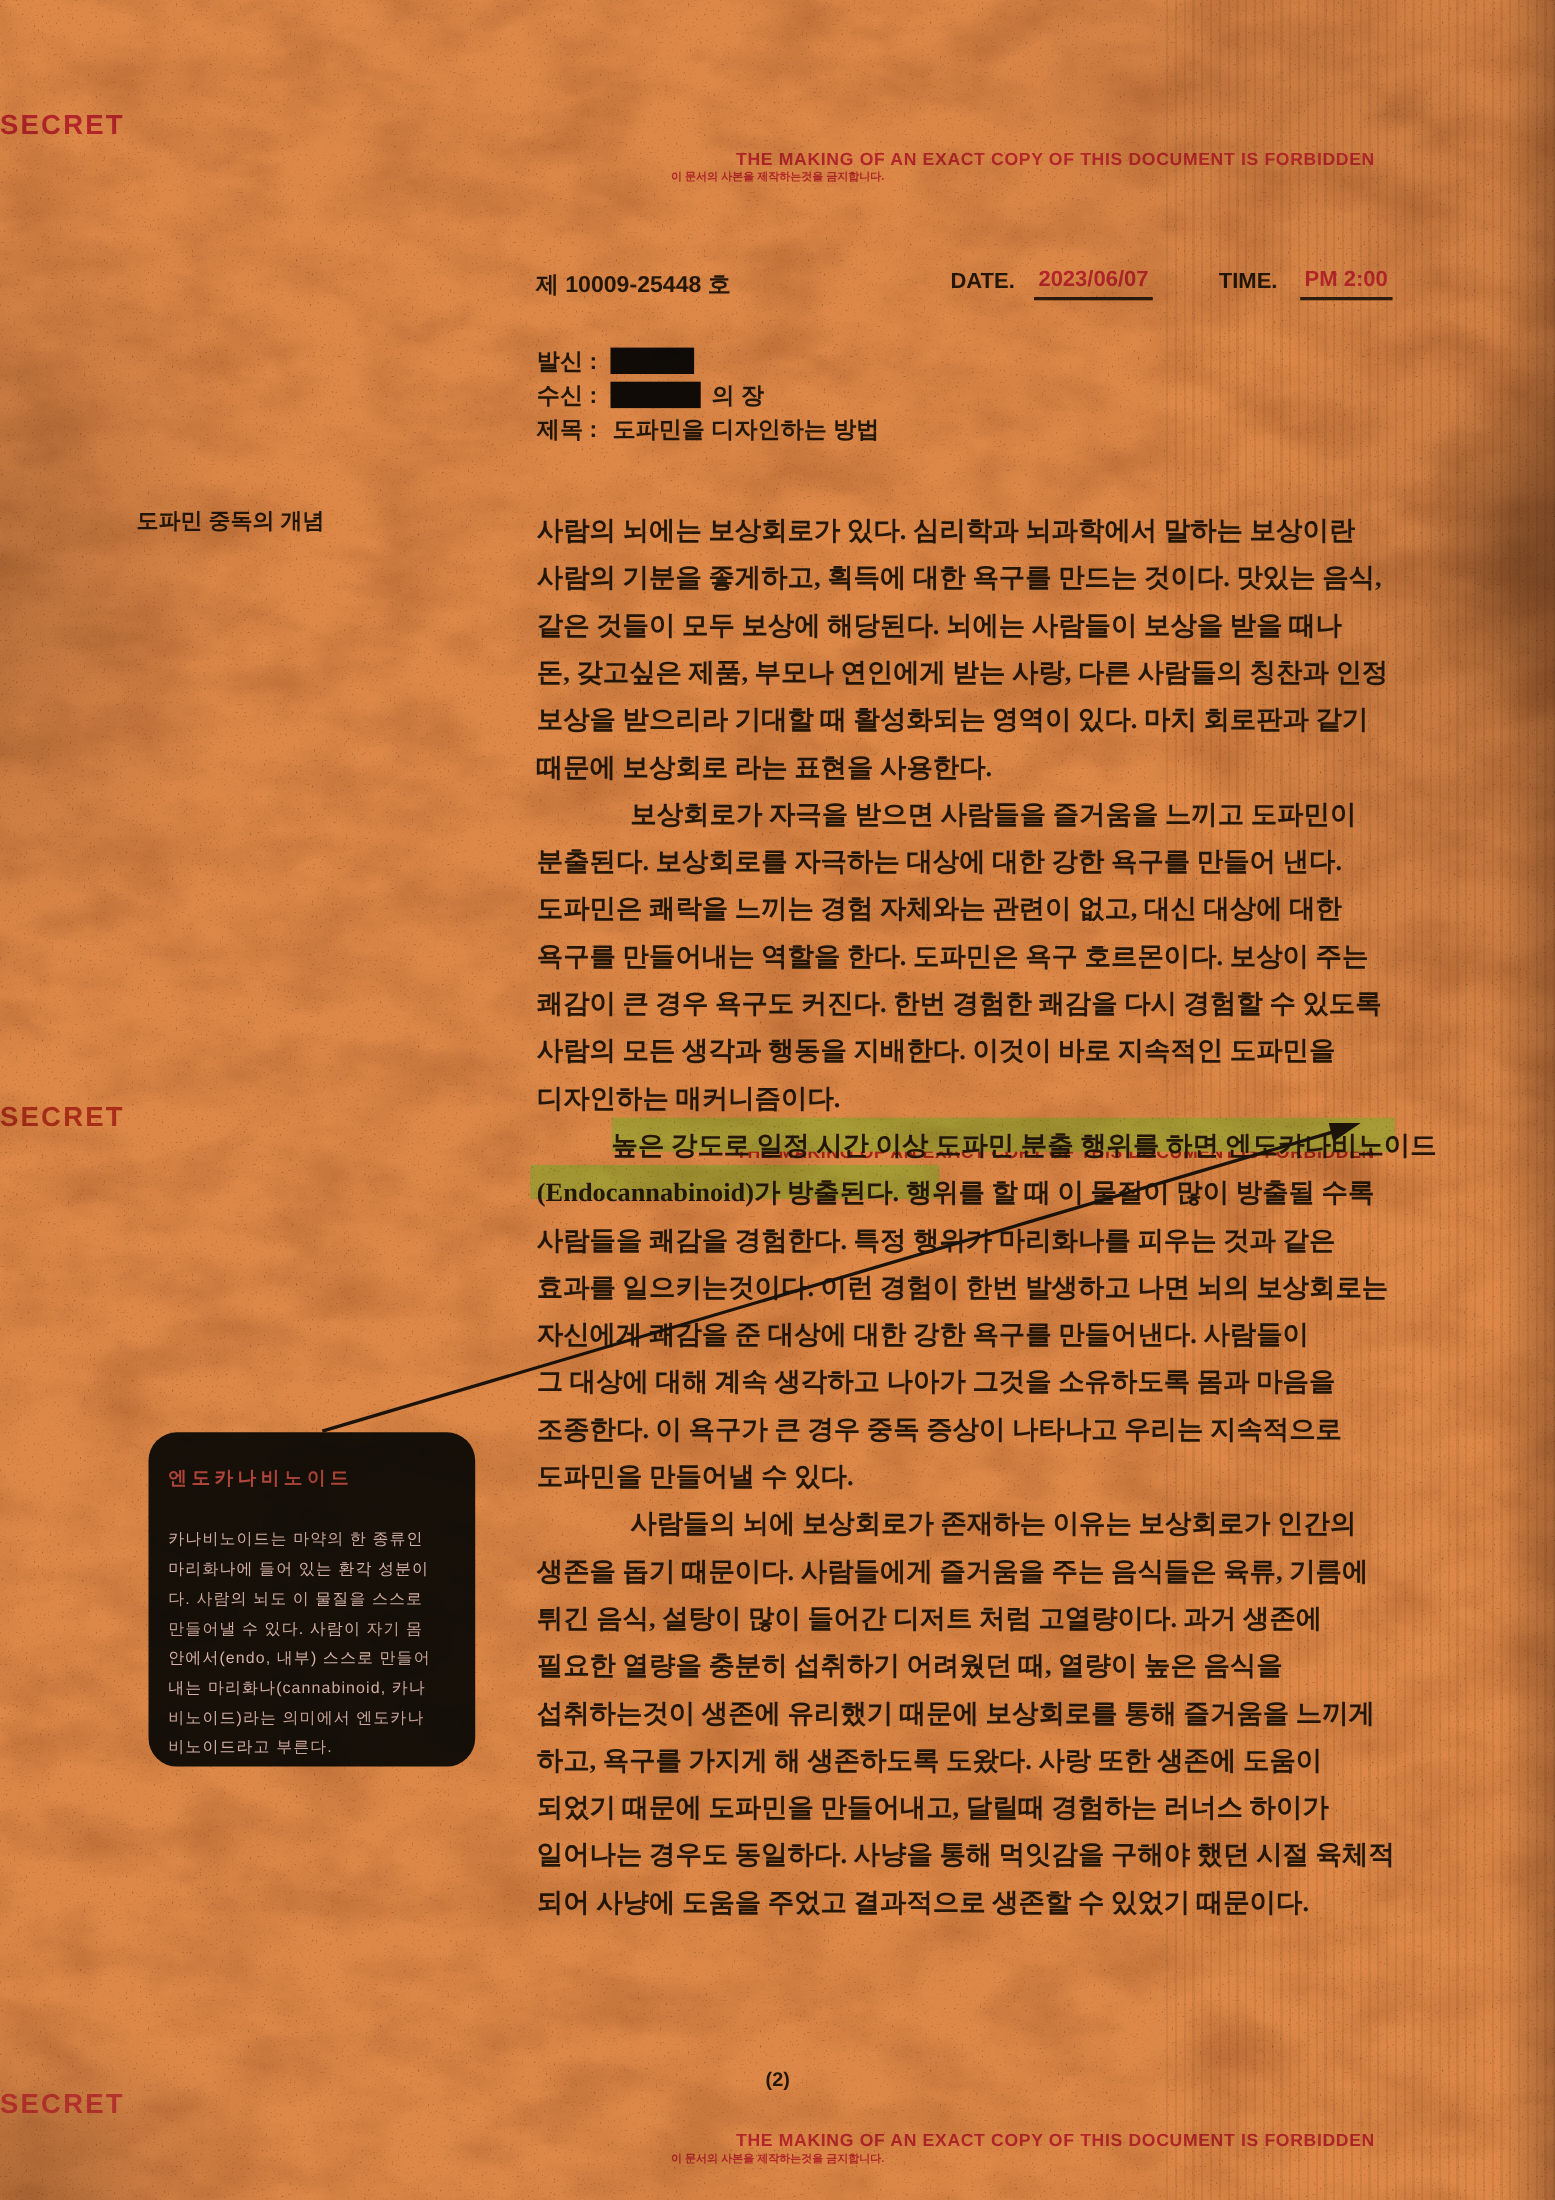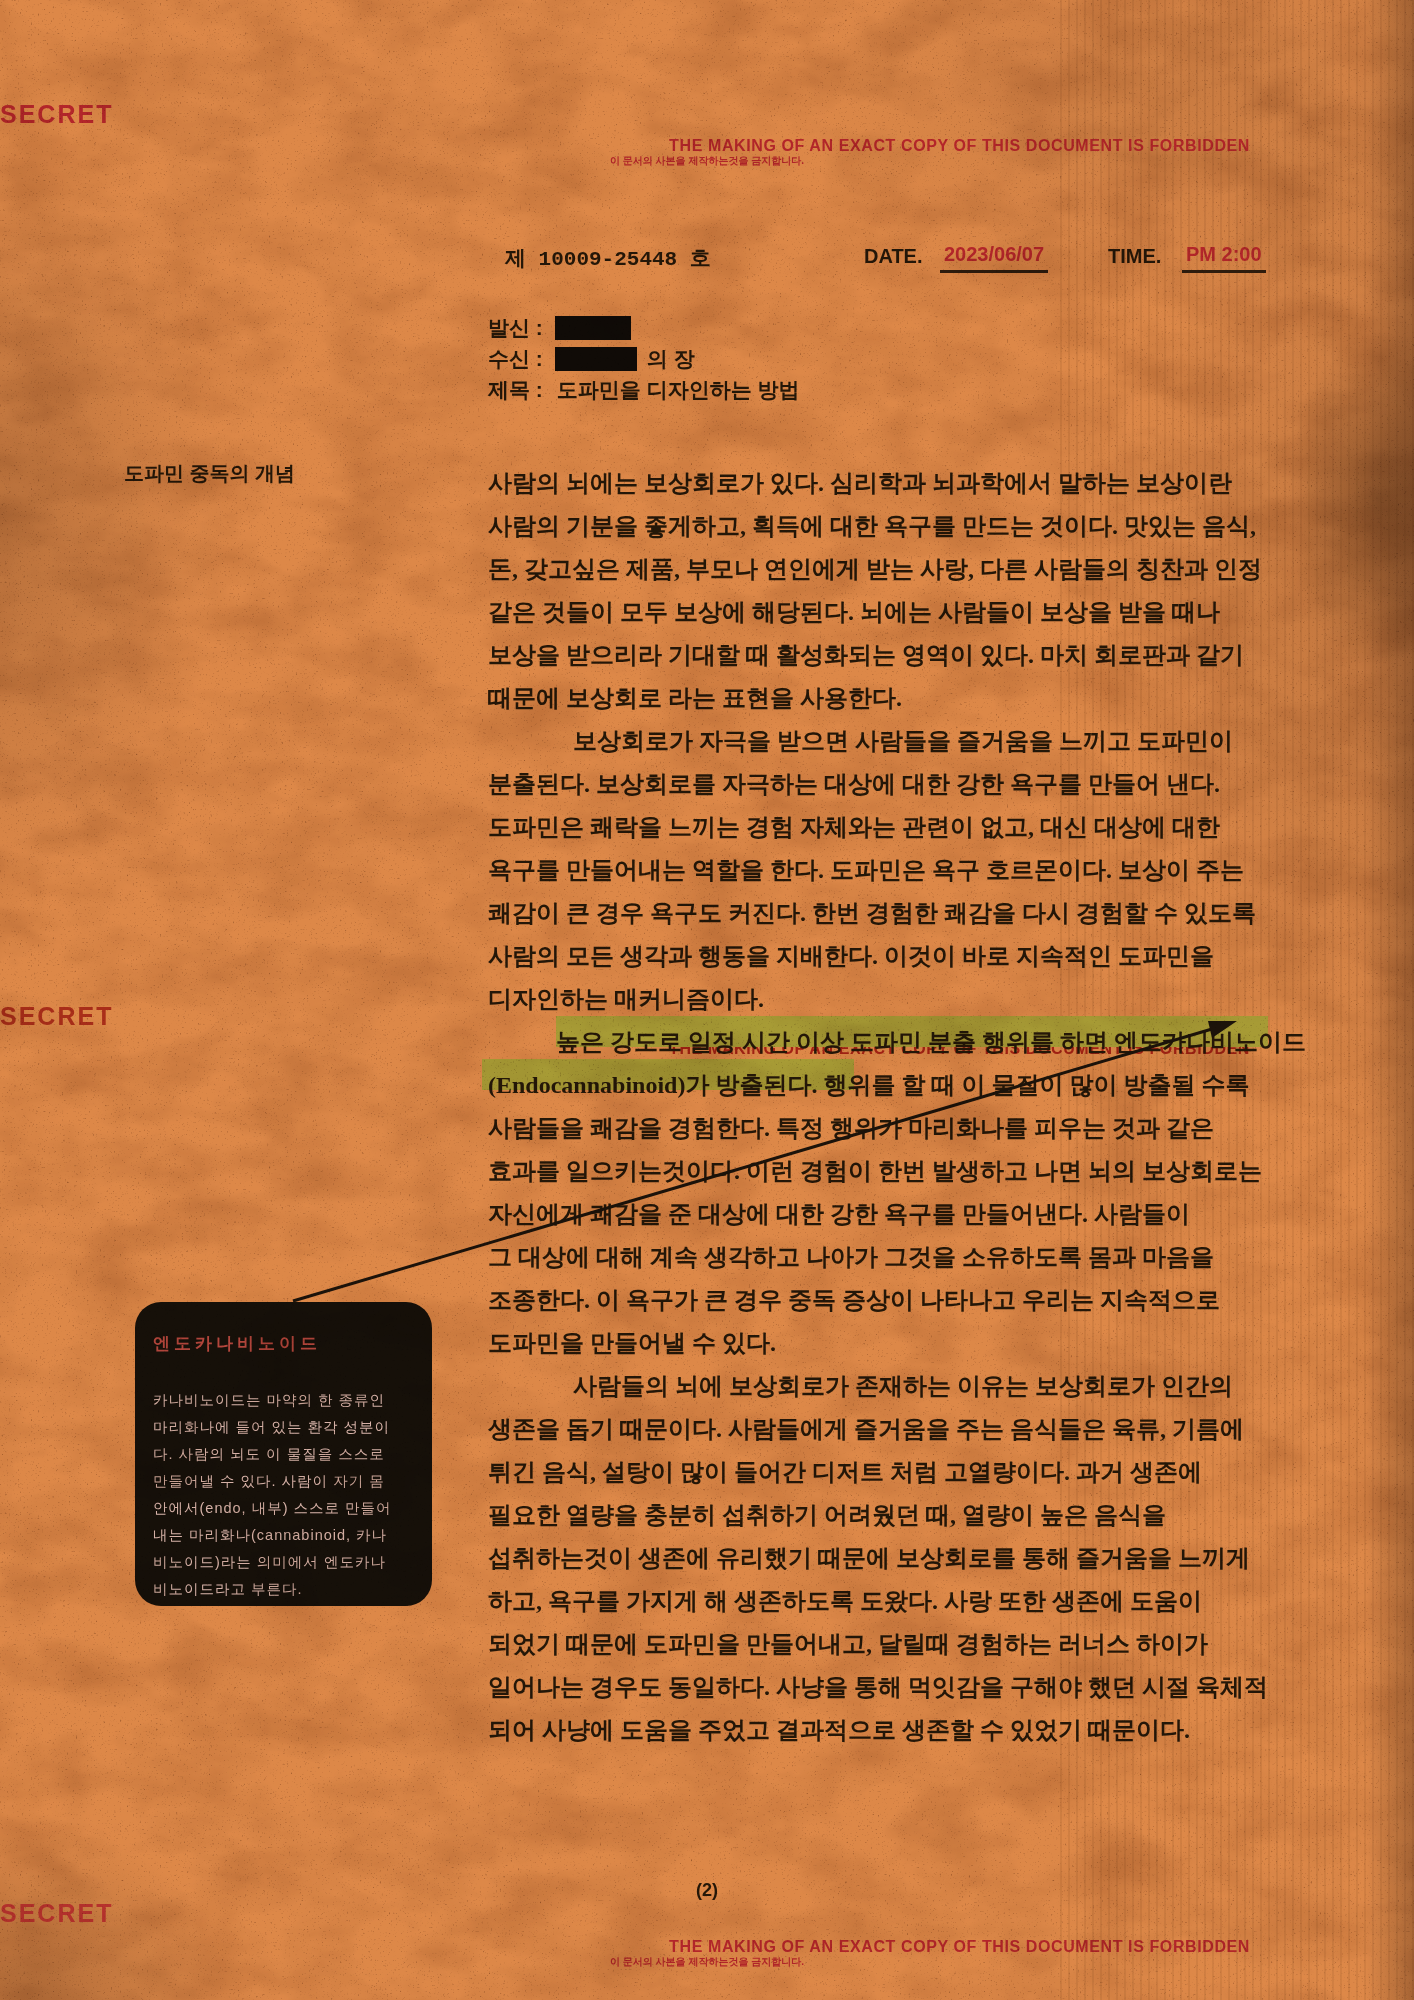--- a/index.html
+++ b/index.html
@@ -77,21 +77,21 @@
 <body>
 
 <div class="page">
 
   <div class="streaks"></div>
 
   <div class="abs stamp-secret" style="top:100px;">SECRET</div>
   <div class="abs stamp-en" style="top:137px;">THE MAKING OF AN EXACT COPY OF THIS DOCUMENT IS FORBIDDEN</div>
   <div class="abs stamp-ko" style="top:154px;">이 문서의 사본을 제작하는것을 금지합니다.</div>
 
-  <div class="abs ink bold docno" style="left:505px;top:244px;font-family:Liberation Mono, monospace;">제 10009-25448 호</div>
+  <div class="abs ink bold docno" style="left:487px;top:244px;">제 10009-25448 호</div>
   <div class="abs ink bold meta-label" style="left:864px;top:245px;">DATE.</div>
   <div class="abs meta-value" style="left:940px;top:243px;">2023/06/07</div>
   <div class="abs ink bold meta-label" style="left:1108px;top:245px;">TIME.</div>
   <div class="abs meta-value" style="left:1182px;top:243px;">PM 2:00</div>
 
   <div class="abs info-row" style="left:488px;top:314px;">
     <span>발신 :</span>
     <span class="redact"></span>
   </div>
   <div class="abs info-row" style="left:488px;top:345px;">
@@ -113,22 +113,22 @@
     <div class="abs stamp-secret" style="top:1002px;">SECRET</div>
     <div class="abs stamp-en" style="top:1040px;">THE MAKING OF AN EXACT COPY OF THIS DOCUMENT IS FORBIDDEN</div>
     <div class="abs stamp-ko" style="top:1058px;">이 문서의 사본을 제작하는것을 금지합니다.</div>
   </div>
 
   <div class="abs bodycol">
     <div class="para">
 
     <div class="bodyline">사람의 뇌에는 보상회로가 있다. 심리학과 뇌과학에서 말하는 보상이란</div>
         <div class="bodyline">사람의 기분을 좋게하고, 획득에 대한 욕구를 만드는 것이다. 맛있는 음식,</div>
+        <div class="bodyline">같은 것들이 모두 보상에 해당된다. 뇌에는 사람들이 보상을 받을 때나</div>
         <div class="bodyline">돈, 갖고싶은 제품, 부모나 연인에게 받는 사랑, 다른 사람들의 칭찬과 인정</div>
-        <div class="bodyline">같은 것들이 모두 보상에 해당된다. 뇌에는 사람들이 보상을 받을 때나</div>
         <div class="bodyline">보상을 받으리라 기대할 때 활성화되는 영역이 있다. 마치 회로판과 같기</div>
         <div class="bodyline">때문에 보상회로 라는 표현을 사용한다.</div>
       </div>
     <div class="para para-indent">
 
     <div class="bodyline">보상회로가 자극을 받으면 사람들을 즐거움을 느끼고 도파민이</div>
         <div class="bodyline">분출된다. 보상회로를 자극하는 대상에 대한 강한 욕구를 만들어 낸다.</div>
         <div class="bodyline">도파민은 쾌락을 느끼는 경험 자체와는 관련이 없고, 대신 대상에 대한</div>
         <div class="bodyline">욕구를 만들어내는 역할을 한다. 도파민은 욕구 호르몬이다. 보상이 주는</div>
         <div class="bodyline">쾌감이 큰 경우 욕구도 커진다. 한번 경험한 쾌감을 다시 경험할 수 있도록</div>

